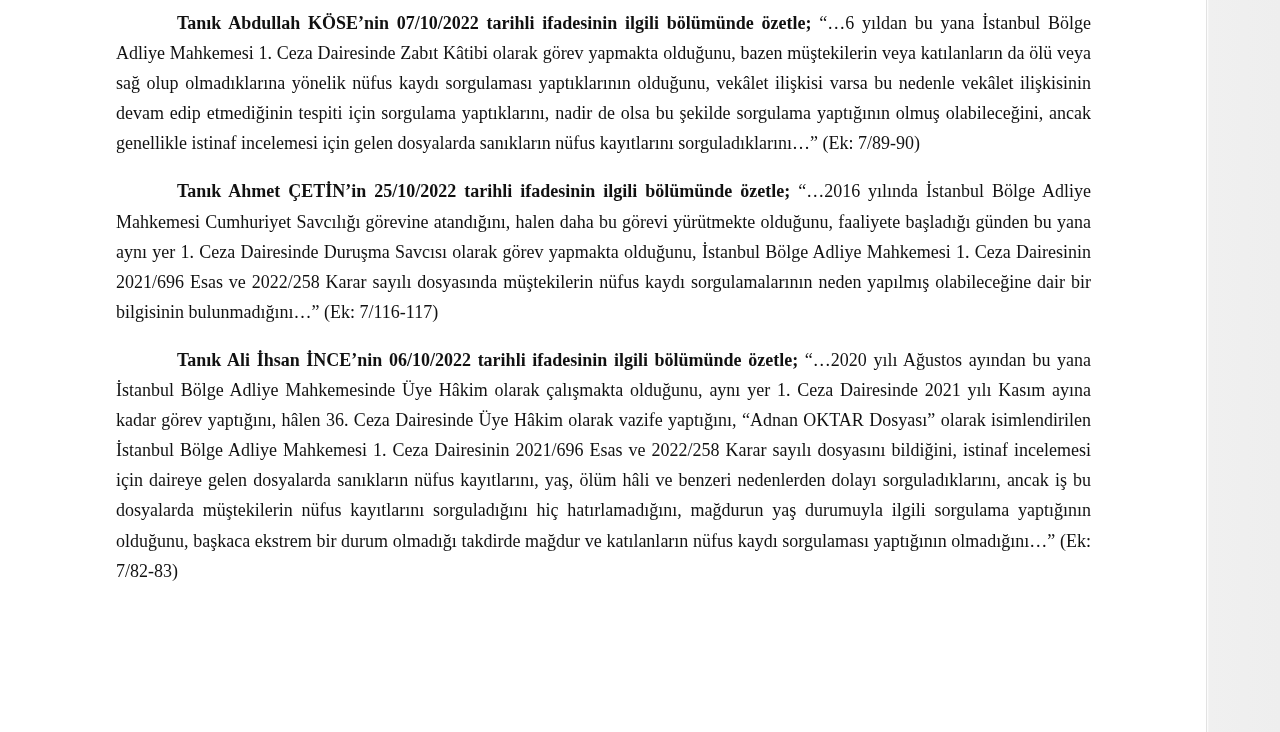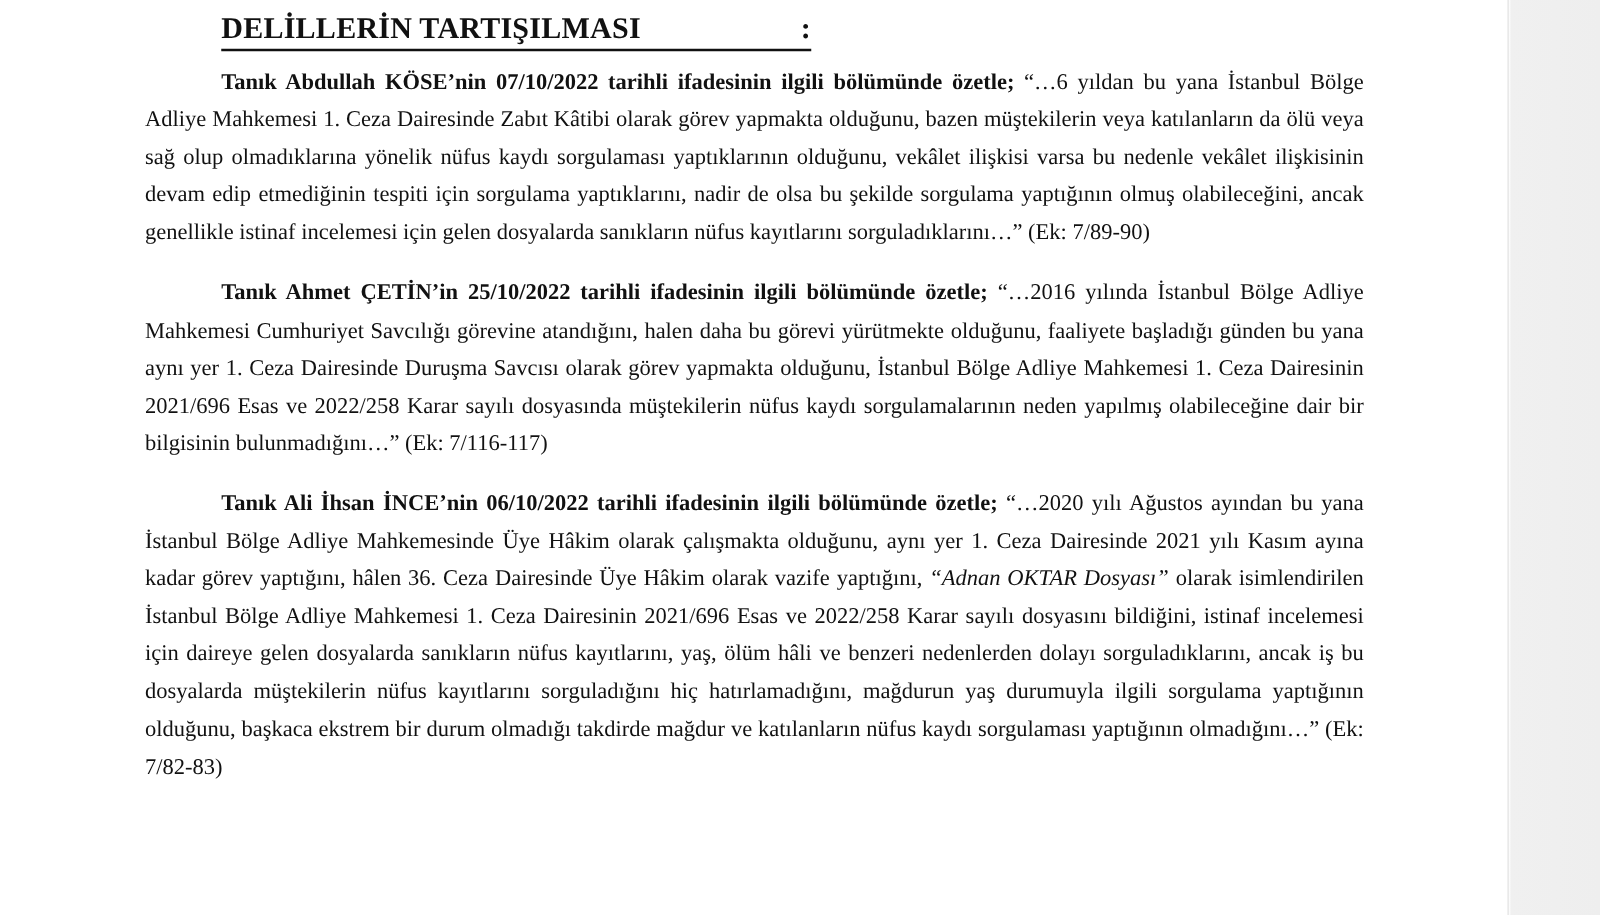--- a/index.html
+++ b/index.html
@@ -73,33 +73,30 @@
     text-align: justify;
     text-justify: inter-word;
     text-indent: 61px;
     hyphens: manual;
     word-spacing: 0px;
   }
   .para + .para {
     margin-top: 18px;
   }
   .b { font-weight: bold; }
-  .i { font-style: italic; }
+  .i { }
 
   
 </style>
 </head>
 <body>
 
 <div class="page">
   <div class="content">
 
-    <h1 class="doc-heading">
-      <span class="heading-underline"><span>DELİLLERİN TARTIŞILMASI</span><span class="heading-gap"></span><span>:</span></span>
-    </h1>
 
     <p class="para"><span class="b">Tanık Abdullah KÖSE’nin 07/10/2022 tarihli ifadesinin ilgili bölümünde özetle;</span><span> “…6 yıldan bu yana İstanbul Bölge Adliye Mahkemesi 1. Ceza Dairesinde Zabıt Kâtibi olarak görev yapmakta olduğunu, bazen müştekilerin veya katılanların da ölü veya sağ olup olmadıklarına yönelik nüfus kaydı sorgulaması yaptıklarının olduğunu, vekâlet ilişkisi varsa bu nedenle vekâlet ilişkisinin devam edip etmediğinin tespiti için sorgulama yaptıklarını, nadir de olsa bu şekilde sorgulama yaptığının olmuş olabileceğini, ancak genellikle istinaf incelemesi için gelen dosyalarda sanıkların nüfus kayıtlarını sorguladıklarını…” (Ek: 7/89-90)</span></p>
 
     <p class="para"><span class="b">Tanık Ahmet ÇETİN’in 25/10/2022 tarihli ifadesinin ilgili bölümünde özetle;</span><span> “…2016 yılında İstanbul Bölge Adliye Mahkemesi Cumhuriyet Savcılığı görevine atandığını, halen daha bu görevi yürütmekte olduğunu, faaliyete başladığı günden bu yana aynı yer 1. Ceza Dairesinde Duruşma Savcısı olarak görev yapmakta olduğunu, İstanbul Bölge Adliye Mahkemesi 1. Ceza Dairesinin 2021/696 Esas ve 2022/258 Karar sayılı dosyasında müştekilerin nüfus kaydı sorgulamalarının neden yapılmış olabileceğine dair bir bilgisinin bulunmadığını…” (Ek: 7/116-117)</span></p>
 
     <p class="para"><span class="b">Tanık Ali İhsan İNCE’nin 06/10/2022 tarihli ifadesinin ilgili bölümünde özetle;</span><span> “…2020 yılı Ağustos ayından bu yana İstanbul Bölge Adliye Mahkemesinde Üye Hâkim olarak çalışmakta olduğunu, aynı yer 1. Ceza Dairesinde 2021 yılı Kasım ayına kadar görev yaptığını, hâlen 36. Ceza Dairesinde Üye Hâkim olarak vazife yaptığını, </span><span class="i">“Adnan OKTAR Dosyası”</span><span> olarak isimlendirilen İstanbul Bölge Adliye Mahkemesi 1. Ceza Dairesinin 2021/696 Esas ve 2022/258 Karar sayılı dosyasını bildiğini, istinaf incelemesi için daireye gelen dosyalarda sanıkların nüfus kayıtlarını, yaş, ölüm hâli ve benzeri nedenlerden dolayı sorguladıklarını, ancak iş bu dosyalarda müştekilerin nüfus kayıtlarını sorguladığını hiç hatırlamadığını, mağdurun yaş durumuyla ilgili sorgulama yaptığının olduğunu, başkaca ekstrem bir durum olmadığı takdirde mağdur ve katılanların nüfus kaydı sorgulaması yaptığının olmadığını…” (Ek: 7/82-83)</span></p>
 
   </div>
 </div>
 

